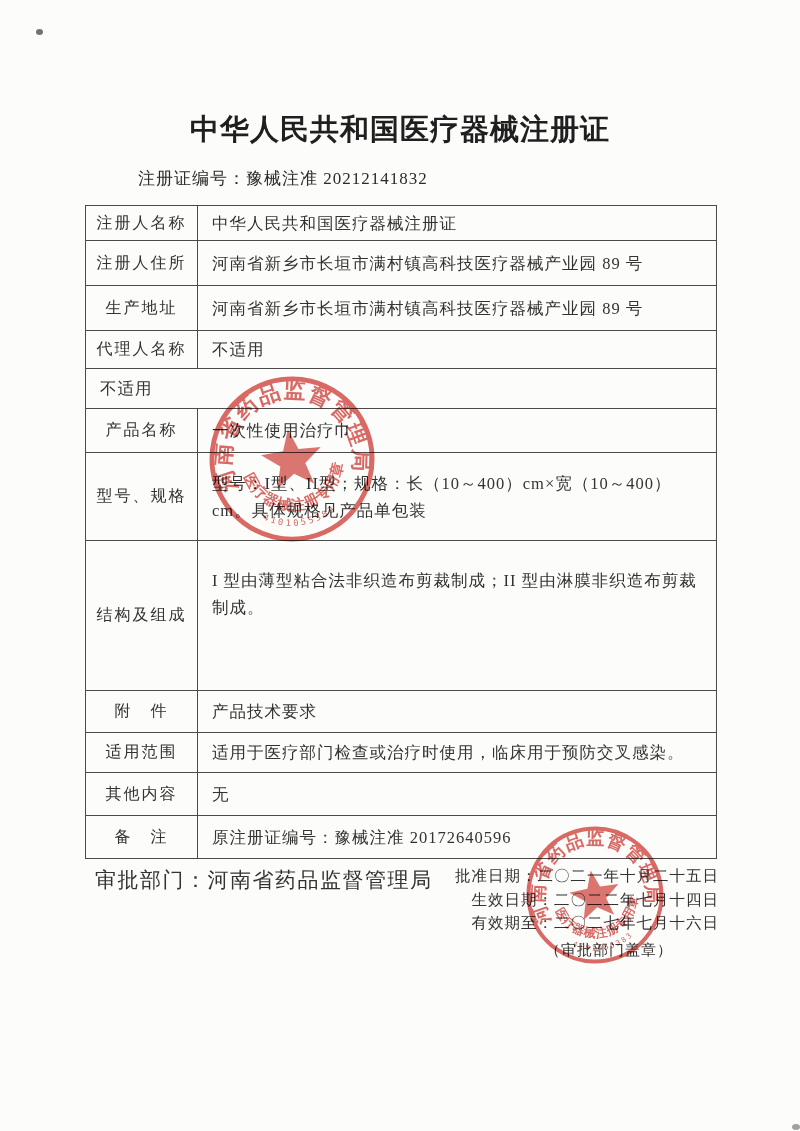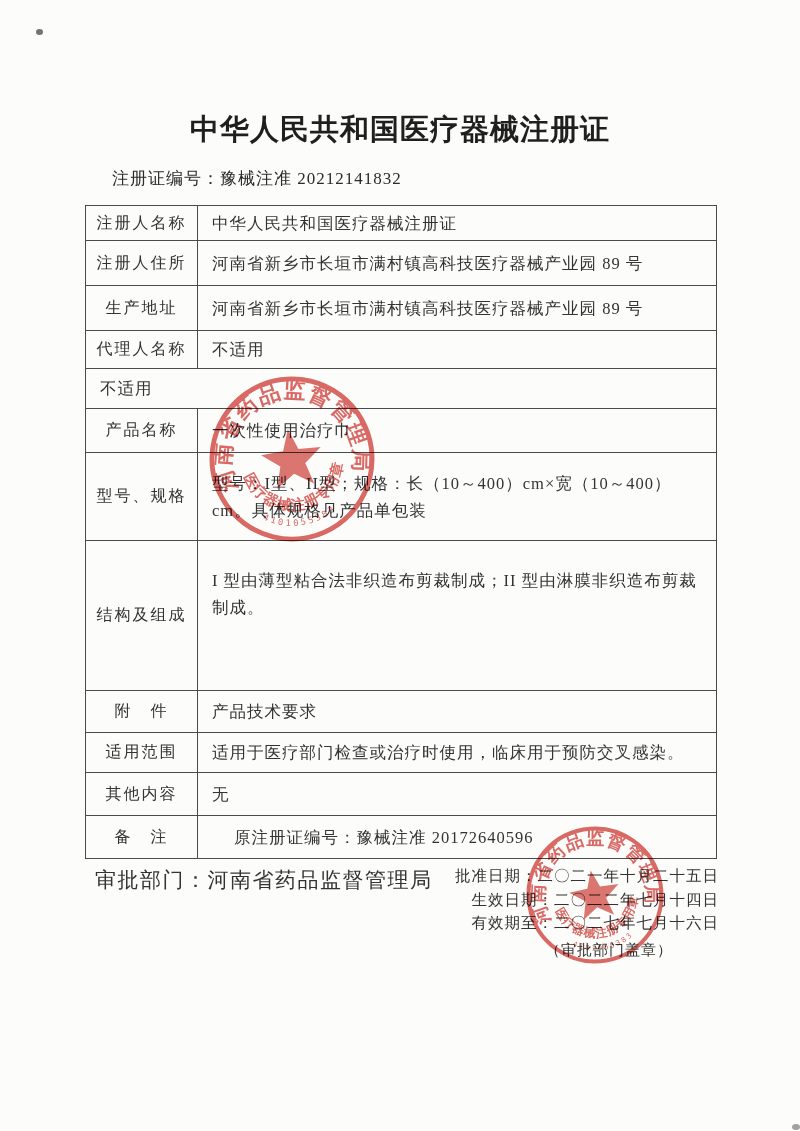--- a/index.html
+++ b/index.html
@@ -20,29 +20,29 @@
   .speck-corner {
     position:absolute; left:792px; top:1124px; width:8px; height:6px;
     background:#8a8a8a; border-radius:50%; opacity:.8;
   }
   .title {
     position:absolute; left:0; top:110px; width:100%;
     text-align:center; font-size:29px; font-weight:bold;
     letter-spacing:1px; color:#1f1f1f;
   }
   .regline {
-    position:absolute; left:112px; top:167px;
+    position:absolute; left:138px; top:167px;
     font-size:17px; letter-spacing:1px; color:#2b2b2b;
   }
   .cert-table {
     position:absolute; left:85px; top:205px; width:632px;
     border:1px solid #4a4a4a;
   }
   .trow { display:flex; border-bottom:1px solid #4a4a4a; }
-  .trow:last-child { border-bottom:none;gap:22px; }
+  .trow:last-child { border-bottom:none; }
   .trow:nth-child(1){height:35px}
   .trow:nth-child(2){height:45px}
   .trow:nth-child(3){height:45px}
   .trow:nth-child(4){height:38px}
   .trow:nth-child(5){height:40px}
   .trow:nth-child(6){height:44px}
   .trow:nth-child(7){height:88px}
   .trow:nth-child(8){height:150px}
   .trow:nth-child(9){height:42px}
   .trow:nth-child(10){height:40px}

